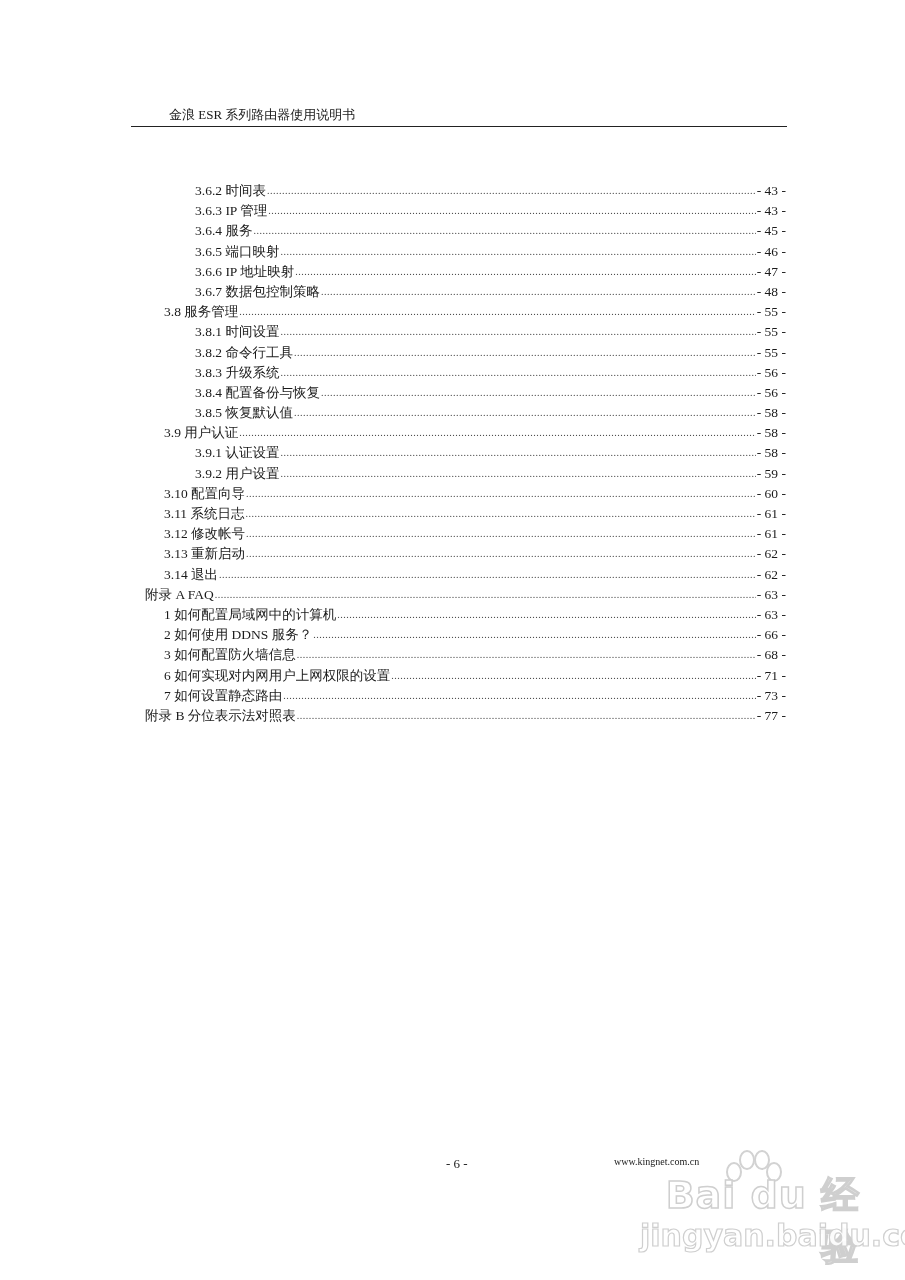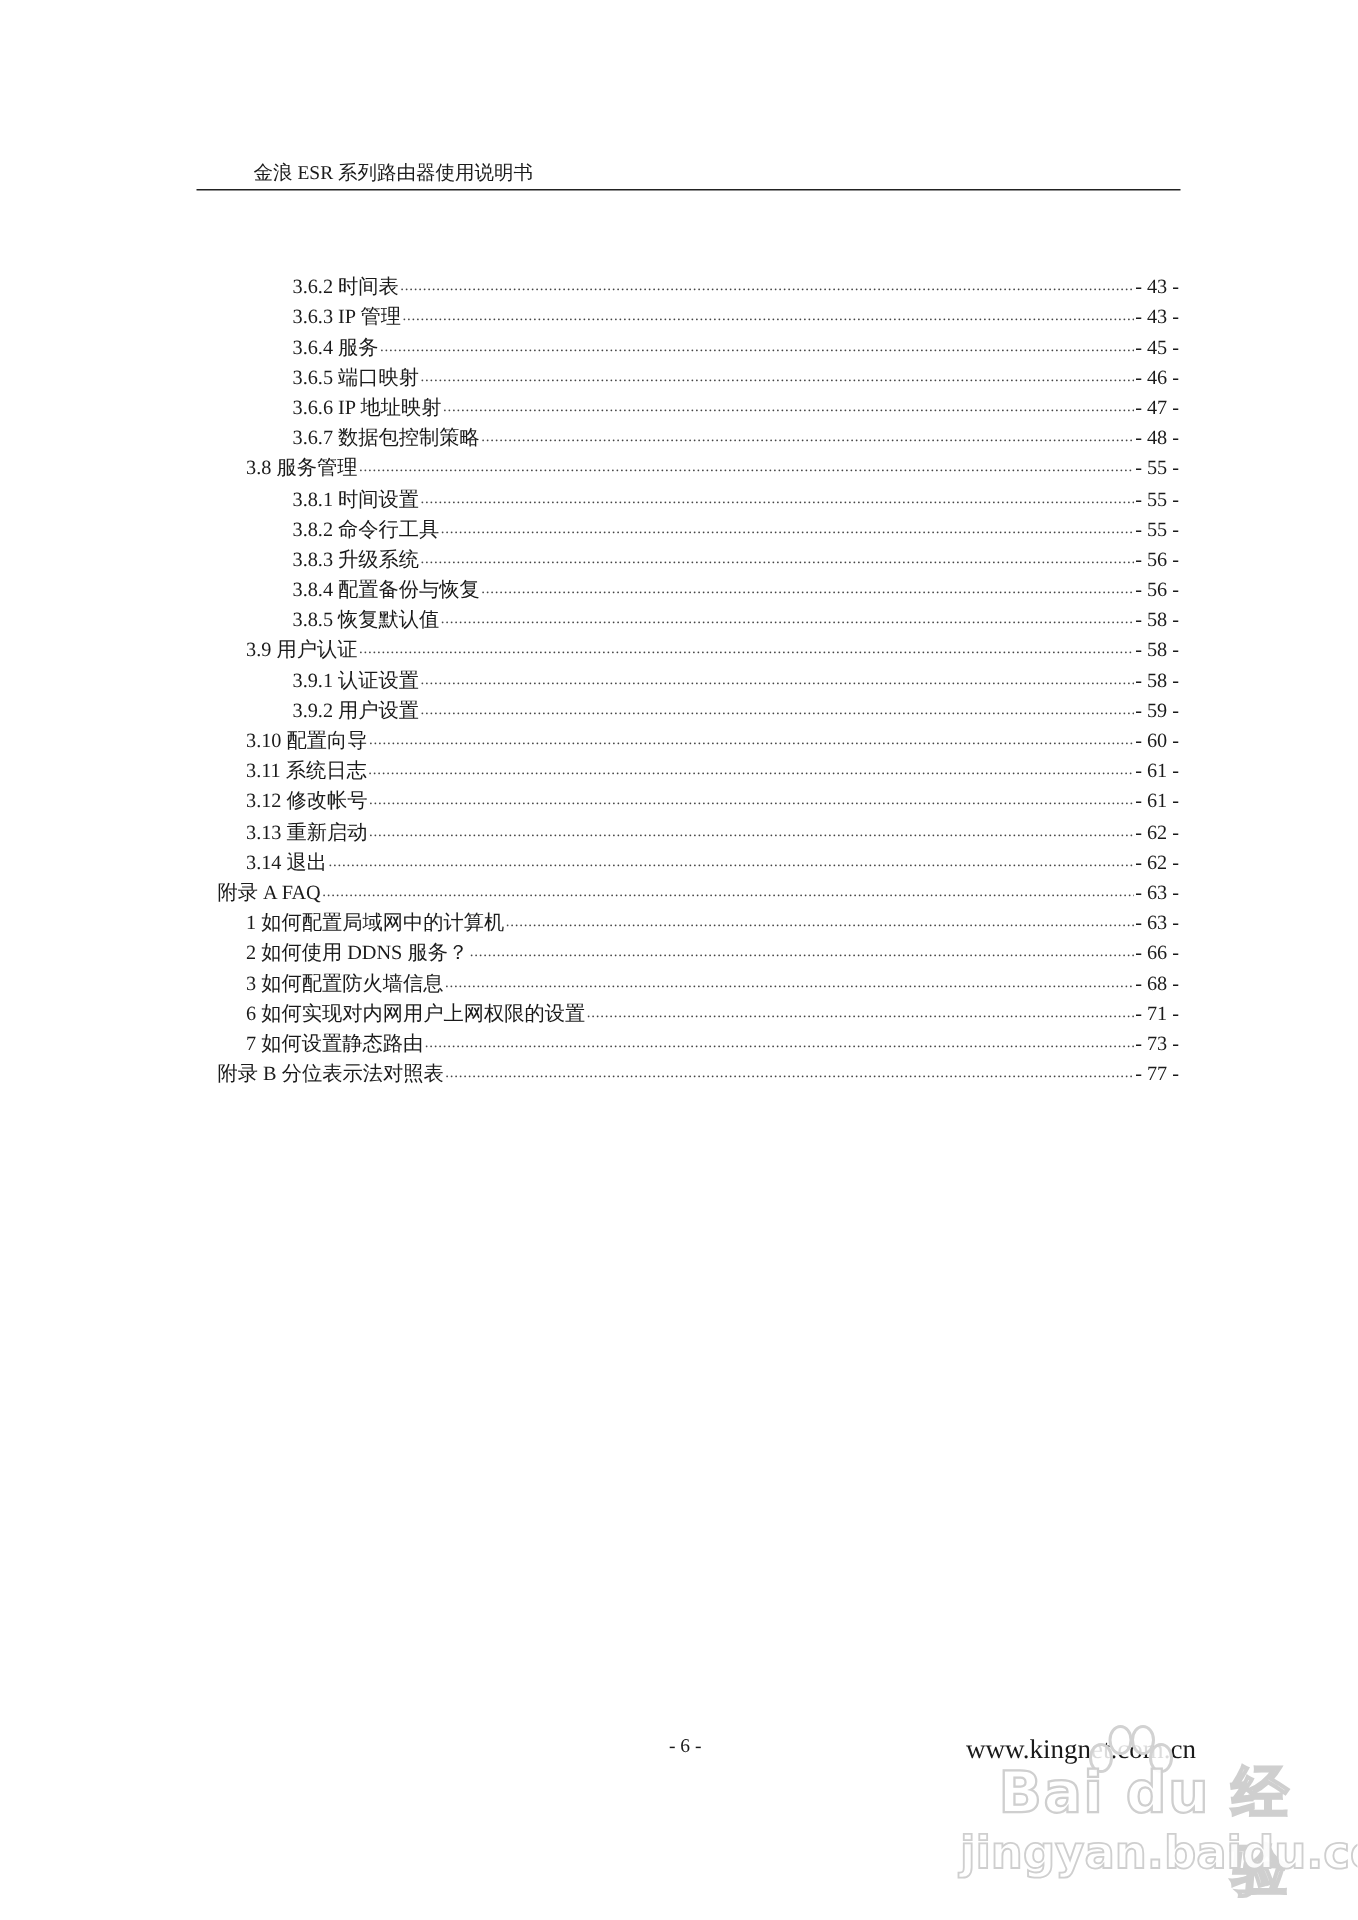--- a/index.html
+++ b/index.html
@@ -3,32 +3,32 @@
 <meta charset="utf-8">
 <style>
   html, body { margin: 0; padding: 0; background: #ffffff; }
   body { width: 905px; height: 1280px; position: relative; overflow: hidden;
          font-family: "Liberation Serif", "DejaVu Serif", serif; color: #1a1a1a; }
   .page-header { position: absolute; left: 133px; top: 106px; width: 654px;
                  font-size: 13px; line-height: 18px; margin-left: 36px; }
   .header-rule { position: absolute; left: 131px; top: 126px; width: 656px; height: 0;
                  border-top: 1.5px solid #222; }
   .toc { position: absolute; left: 133px; top: 181px; width: 653px; }
-  .toc-row { display: flex; align-items: flex-end; height: 20.2px; font-size: 13.5px; line-height: 20px;
+  .toc-row { display: flex; align-items: flex-start; height: 20.2px; font-size: 13.5px; line-height: 20px;
              white-space: nowrap; }
   .toc-row.l0 { padding-left: 12px; }
   .toc-row.l1 { padding-left: 31px; }
   .toc-row.l2 { padding-left: 62px; }
   .toc-label { flex: 0 0 auto; }
   .toc-leader { flex: 1 1 auto; overflow: hidden; color: #444; letter-spacing: 0.5px;
                 font-size: 10px; margin: 0 1px; }
   .toc-leader::before { content: "......................................................................................................................................................................................................................................................................................................"; }
   .toc-page { flex: 0 0 auto; }
   .page-footer-num { position: absolute; left: 446px; top: 1156px; font-size: 13px; }
-  .footer-url { position: absolute; left: 644px; top: 1156px; font-size: 18px; }
+  .footer-url { position: absolute; left: 614px; top: 1156px; font-size: 10px; }
   .watermark { position: absolute; left: 640px; top: 1150px; width: 220px; height: 100px;
                pointer-events: none; text-align: right; }
   .wm-paw { position: absolute; left: 80px; top: 0; width: 66px; height: 56px; }
   .wm-text { position: absolute; left: 0; top: 20px; font-family: "DejaVu Sans", sans-serif;
              font-size: 38px; font-weight: bold; color: rgba(255,255,255,0.9);
              -webkit-text-stroke: 1.5px #cfcfcf; letter-spacing: 1px; }
   .wm-sub { position: absolute; left: 0; top: 68px; font-family: "DejaVu Sans", sans-serif;
             font-size: 30px; font-weight: bold; color: rgba(255,255,255,0.9);
             -webkit-text-stroke: 1.2px #cfcfcf; }
 </style>

